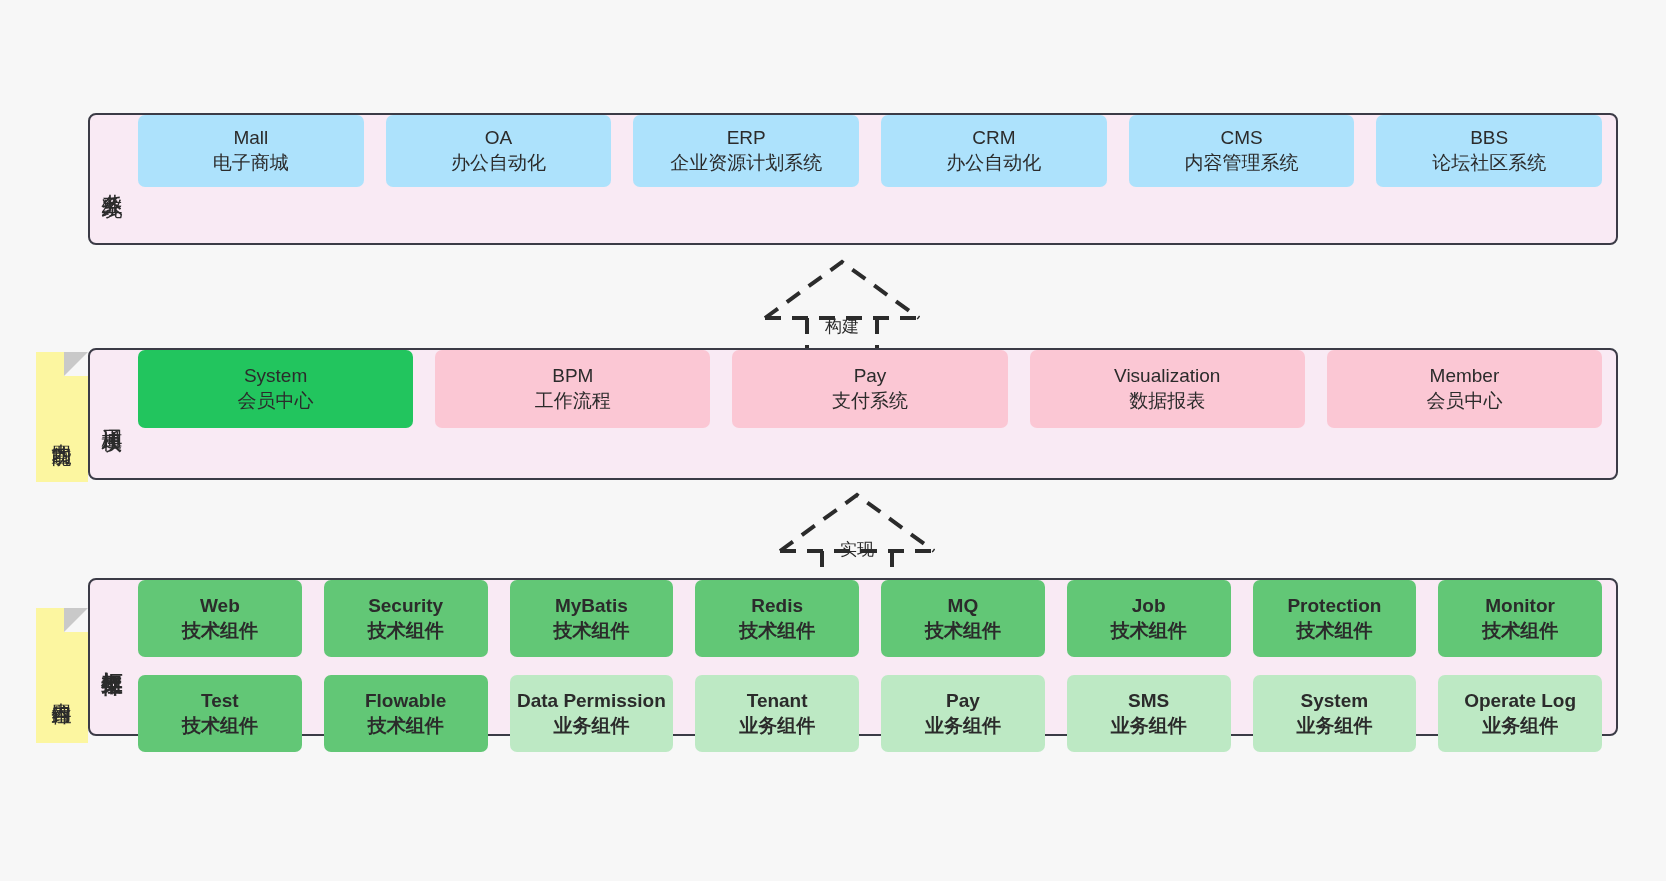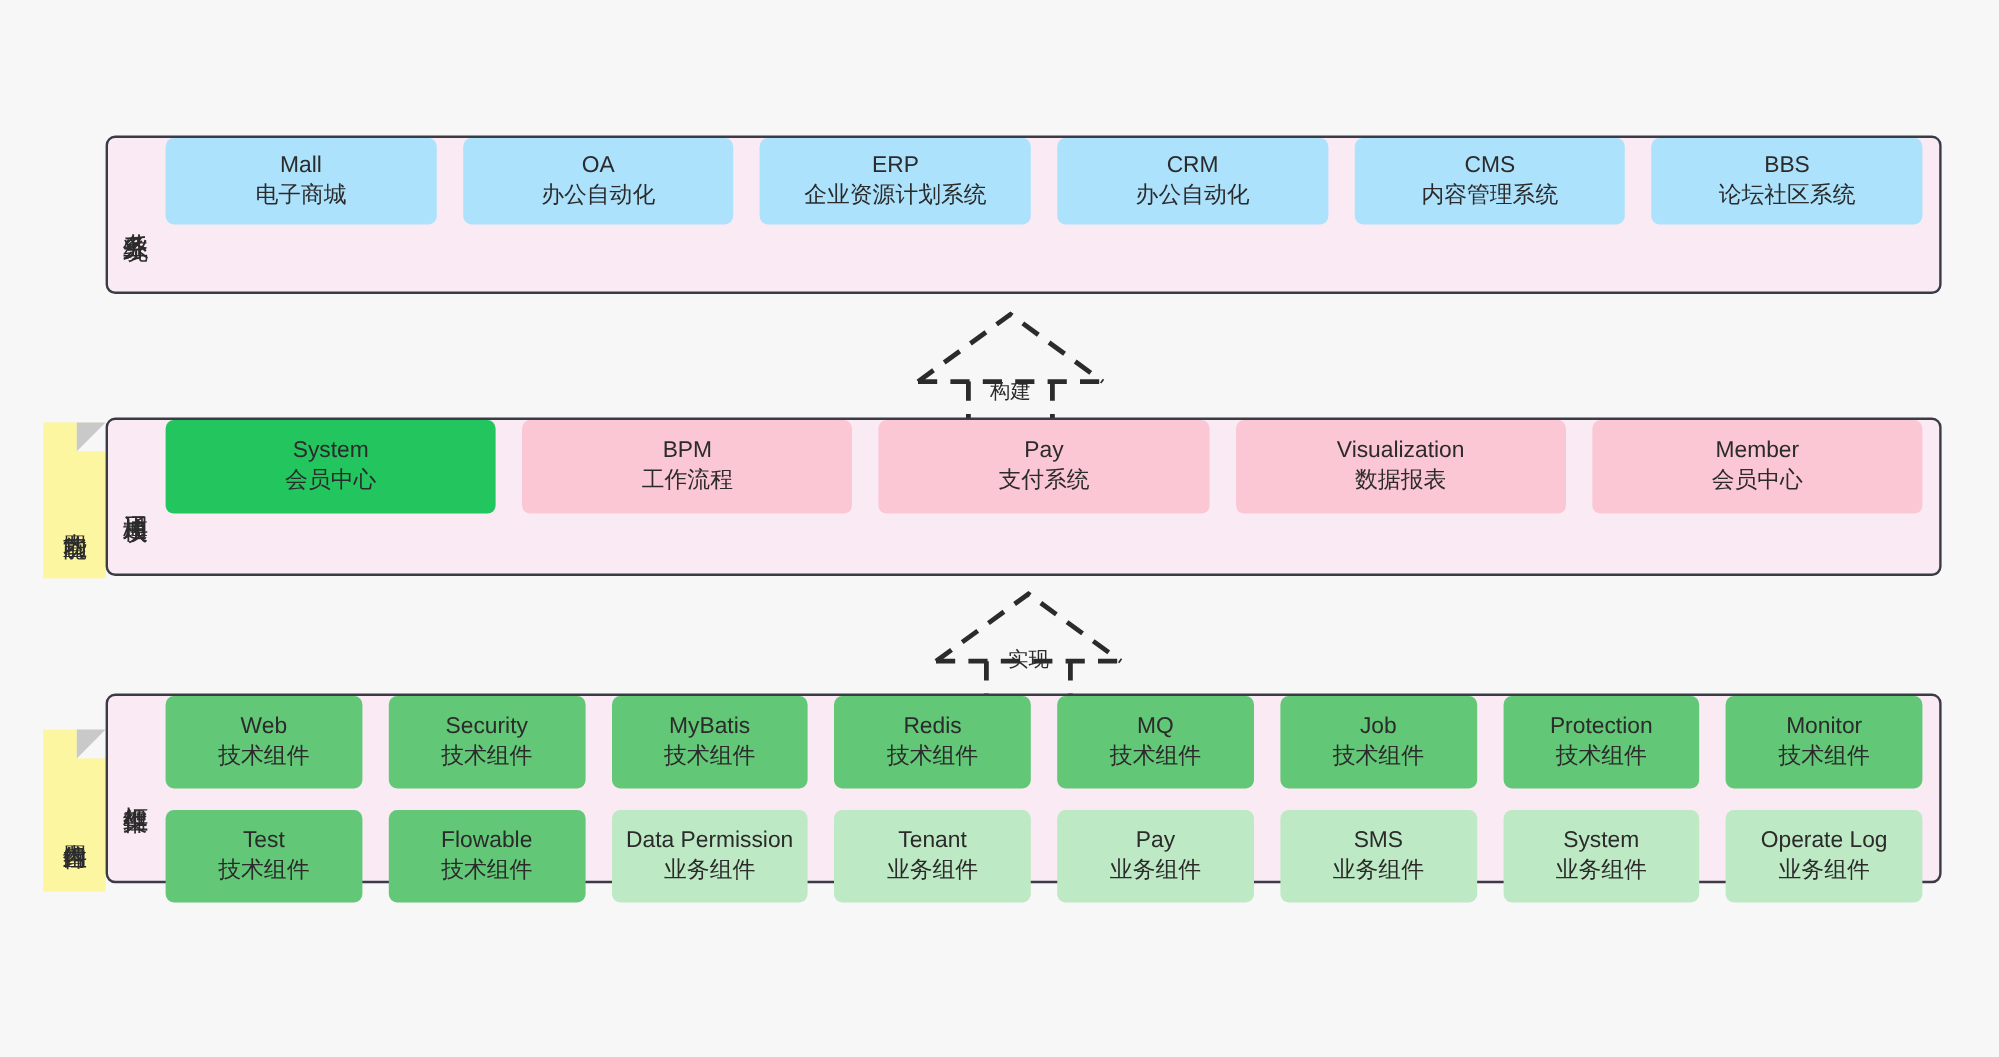--- a/index.html
+++ b/index.html
@@ -70,21 +70,21 @@
   
   .c-blue        {background:#ade2fc;}
   .c-red         {background:#22c55e;}
   .c-pink        {background:#fbc7d4;}
   .c-green       {background:#62c776;}
   .c-greenlight  {background:#bde9c4;}
 
   
   #layer-business {left:88px;  top:113px; width:1530px; height:132px;}
   #layer-modules  {left:88px;  top:348px; width:1530px; height:132px;}
-  #layer-framework{left:88px;  top:578px; width:1530px; height:158px;}
+  #layer-framework{left:88px;  top:578px; width:1530px; height:158px;font-weight:bold;}
 
   #layer-business  .card{height:72px;}
   #layer-modules   .card{height:78px;}
   #layer-framework .card{height:77px;}
 
   
   .sticky{
     position:absolute;
     width:52px;
     background:#fcf6a0;

